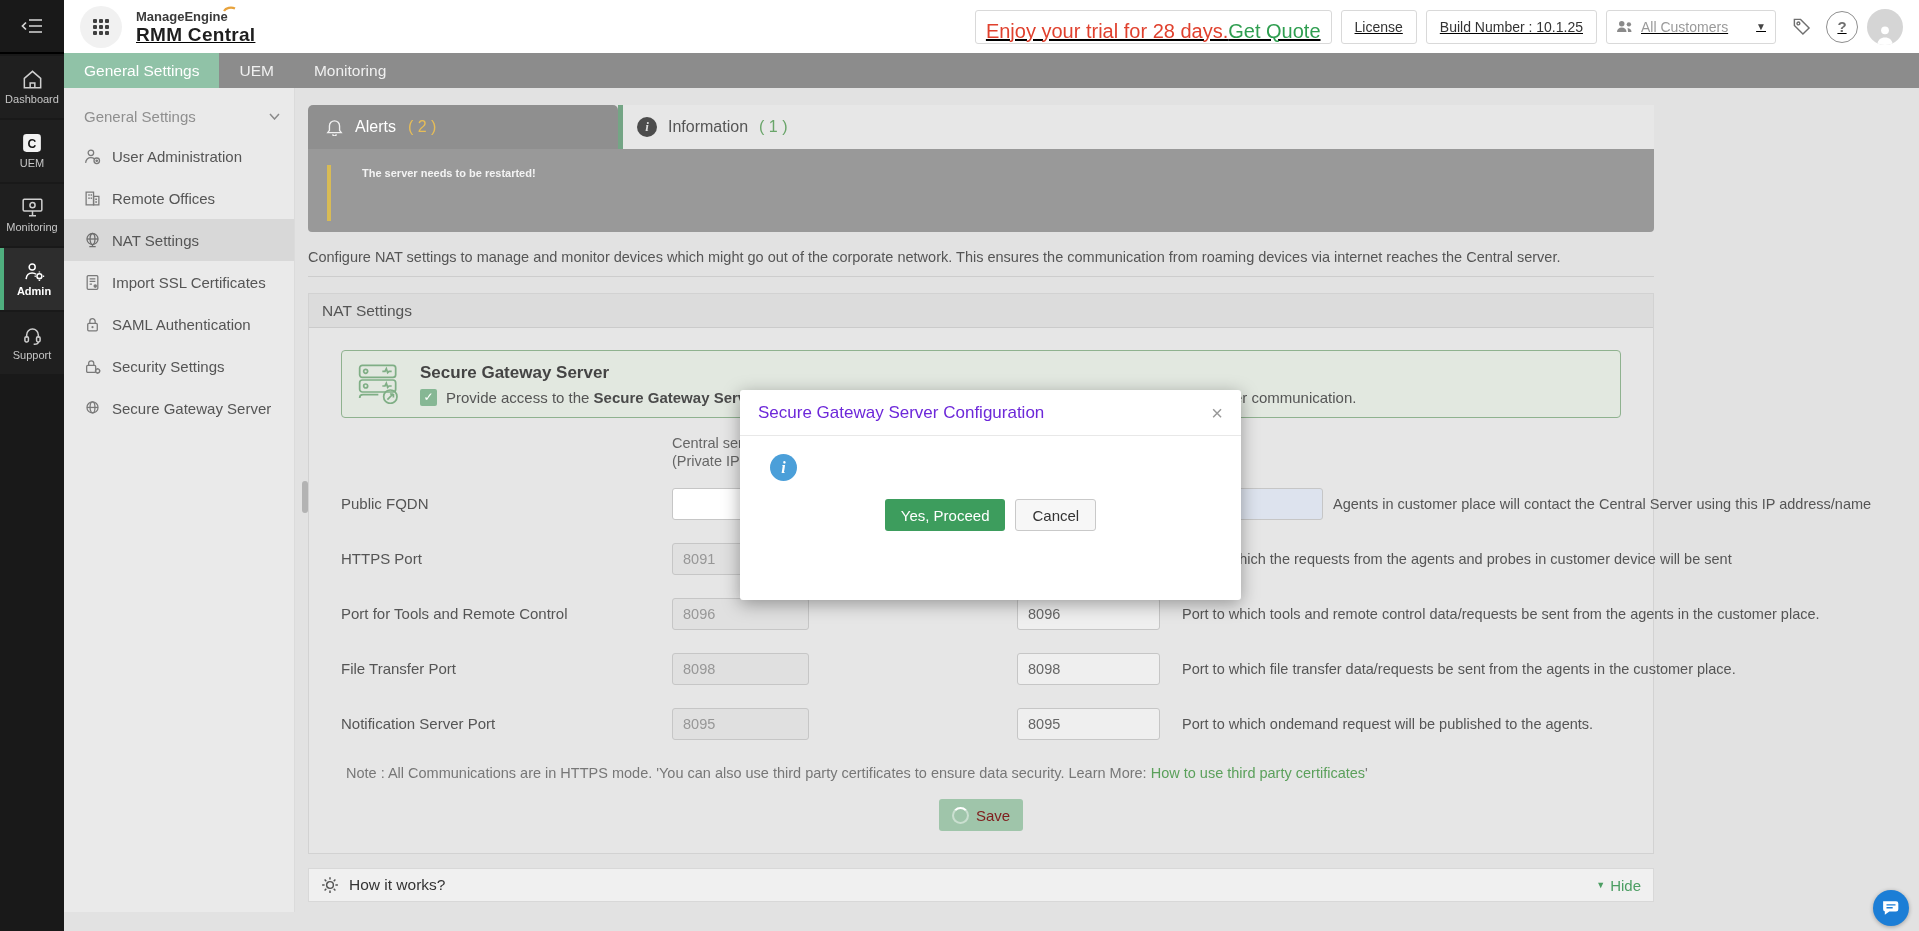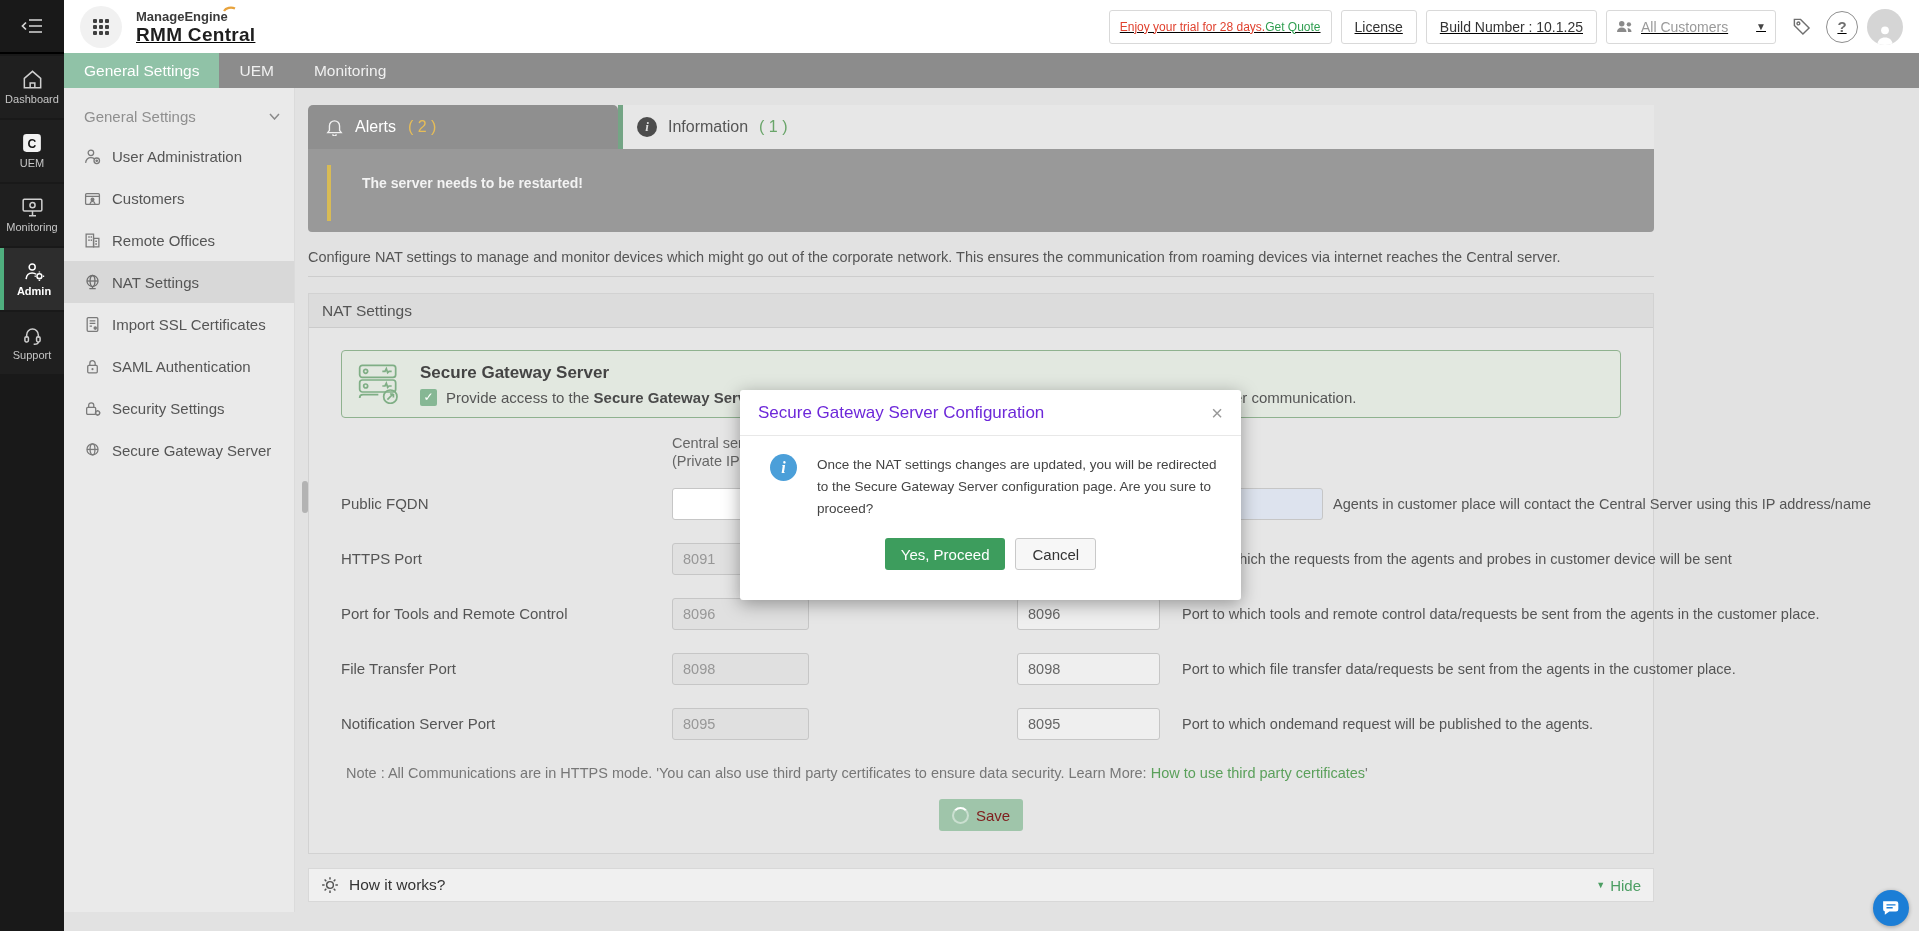--- a/index.html
+++ b/index.html
@@ -13,21 +13,21 @@
   .rail-item.active{background:#2d2d2d;border-left:4px solid #4fae7e;color:#fff;font-weight:bold;}
 
   
   .hdr{position:absolute;left:64px;top:0;width:1855px;height:53px;background:#fff;display:flex;align-items:center;z-index:4;text-decoration:underline;}
   .grid-btn{width:42px;height:42px;border-radius:50%;background:#f1f1f1;margin-left:16px;display:flex;align-items:center;justify-content:center;cursor:pointer;}
   .logo{margin-left:14px;line-height:1.05;}
   .logo-brand{font-size:13px;font-weight:bold;color:#3a3a3a;position:relative;display:inline-block;}
   .logo-brand svg{position:absolute;right:-8px;top:-6px;}
   .logo-product{font-size:19px;font-weight:bold;color:#1e1e1e;letter-spacing:.3px;}
   .hdr-right{margin-left:auto;display:flex;align-items:center;gap:9px;padding-right:16px;}
-  .trial-box{border:1px solid #d9d9d9;border-radius:3px;height:32px;display:flex;align-items:center;padding:0 10px;font-size:12px;white-space:nowrap;cursor:pointer;}
+  .trial-box{border:1px solid #d9d9d9;border-radius:3px;height:32px;display:flex;align-items:flex-end;padding:0 10px;font-size:20px;white-space:nowrap;cursor:pointer;}
   .trial-red{color:#e0412e;}
   .trial-green{color:#2f9e50;}
   .hdr-btn{border:1px solid #d9d9d9;border-radius:3px;height:32px;display:flex;align-items:center;padding:0 13px;font-size:14px;color:#333;background:#fff;white-space:nowrap;cursor:pointer;}
   .cust-dd{border:1px solid #d9d9d9;border-radius:3px;height:32px;width:150px;display:flex;align-items:center;gap:7px;padding:0 9px;font-size:14px;color:#9a9a9a;cursor:pointer;}
   .cust-dd .caret{margin-left:auto;color:#444;font-size:10px;}
   .icon-circle{width:32px;height:32px;border-radius:50%;display:flex;align-items:center;justify-content:center;cursor:pointer;}
   .help-circle{border:1.4px solid #8f8f8f;color:#6f6f6f;font-size:15px;font-weight:bold;box-sizing:border-box;}
   .avatar{width:36px;height:36px;border-radius:50%;background:#d5d5d5;display:flex;align-items:flex-end;justify-content:center;overflow:hidden;cursor:pointer;}
 
   
@@ -49,21 +49,21 @@
 
   .tabstrip{display:flex;height:44px;margin-top:17px;}
   .tab-alerts{width:310px;background:#8f8f8f;border-radius:5px 5px 0 0;display:flex;align-items:center;gap:12px;padding-left:18px;color:#fff;font-size:16px;box-sizing:border-box;cursor:pointer;}
   .count-alerts{color:#e7bd57;}
   .tab-info{flex:1;background:#e7e7e7;border-left:5px solid #74a585;display:flex;align-items:center;gap:11px;padding-left:14px;color:#555;font-size:16px;cursor:pointer;}
   .count-info{color:#69a569;}
   .info-badge{width:20px;height:20px;border-radius:50%;background:#4c4c4c;color:#ddd;font-size:13px;font-weight:bold;font-style:italic;display:flex;align-items:center;justify-content:center;font-family:"Liberation Serif",serif;}
 
   .banner{background:#999;height:83px;border-radius:0 0 4px 4px;position:relative;padding:14px 0 0 54px;box-sizing:border-box;}
   .banner-bar{position:absolute;left:19px;top:16px;bottom:11px;width:4px;background:#d8bb55;}
-  .banner-title{font-size:14px;font-weight:bold;color:#f3f3f3;margin-top:12px;}
+  .banner-title{font-size:11px;font-weight:bold;color:#f3f3f3;margin-top:4px;}
   .banner-msg{font-size:14.5px;color:#e4e4e4;margin-top:11px;}
 
   .page-desc{font-size:14.5px;color:#555;margin-top:17px;}
   .divider{border-top:1px solid #cdcdcd;margin-top:11px;}
 
   .panel{margin-top:16px;background:#e6e6e6;border:1px solid #d2d2d2;}
   .panel-head{height:33px;background:#dcdcdc;border-bottom:1px solid #cbcbcb;display:flex;align-items:center;padding-left:13px;font-size:15.5px;color:#555;}
 
   .gwbox{margin:22px 32px 0;height:68px;background:#e2e8e0;border:1px solid #8fb28f;border-radius:4px;display:flex;align-items:center;padding-left:16px;gap:16px;box-sizing:border-box;}
   .gw-title{font-size:17px;font-weight:bold;color:#444;}
@@ -237,29 +237,20 @@
       </svg>
     </div>
     <div class="menu-item">
       <svg width="17" height="17" viewBox="0 0 16 16" fill="none" stroke="#7a7a7a" stroke-width="1.2">
         <circle cx="6.5" cy="4.5" r="2.6"></circle>
           <path d="M1.5 14c.4-3.2 2.4-5 5-5 1.2 0 2.3.4 3.1 1"></path>
         <circle cx="12" cy="12" r="2.6"></circle>
           <path d="M12 10.8v2.4M10.8 12h2.4"></path>
       </svg>
       <span>User Administration</span>
-    </div>
-    <div class="menu-item">
-      <svg width="17" height="17" viewBox="0 0 16 16" fill="none" stroke="#7a7a7a" stroke-width="1.2">
-        <rect x="1.5" y="3.5" width="13" height="10" rx="1"></rect>
-          <path d="M1.5 6h13"></path>
-        <circle cx="8" cy="9" r="1.3" fill="#7a7a7a"></circle>
-          <path d="M5.6 13c.4-1.5 1.2-2.2 2.4-2.2S10 11.5 10.4 13"></path>
-      </svg>
-      <span>Customers</span>
     </div>
     <div class="menu-item">
       <svg width="17" height="17" viewBox="0 0 16 16" fill="#7a7a7a">
         <path d="M2 2h7v12H2z" fill="none" stroke="#7a7a7a" stroke-width="1.2"></path>
         <path d="M9 6h5v8H9z" fill="none" stroke="#7a7a7a" stroke-width="1.2"></path>
         <rect x="4" y="4" width="1.4" height="1.4"></rect>
           <rect x="6.2" y="4" width="1.4" height="1.4"></rect>
         <rect x="4" y="7" width="1.4" height="1.4"></rect>
           <rect x="6.2" y="7" width="1.4" height="1.4"></rect>
         <rect x="10.6" y="8" width="1.6" height="1.4"></rect>
@@ -436,21 +427,20 @@
     <div class="white-under"></div>
   </div>
 
   <div class="modal">
     <div class="modal-head">
       <span class="modal-title">Secure Gateway Server Configuration</span>
       <span class="modal-close">×</span>
     </div>
     <div class="modal-body">
       <span class="info-icon">i</span>
-      <div class="modal-msg">Once the NAT settings changes are updated, you will be redirected to the Secure Gateway Server configuration page. Are you sure to proceed?</div>
     </div>
     <div class="modal-actions">
       <button class="btn-confirm">Yes, Proceed</button>
       <button class="btn-cancel">Cancel</button>
     </div>
   </div>
 
   <div class="chat-btn">
     <svg width="18" height="16" viewBox="0 0 16 14">
       <path d="M1 1h11.5a2 2 0 0 1 2 2v5a2 2 0 0 1-2 2H6.5l-4 3v-3H3a2 2 0 0 1-2-2z" fill="#ffffff"></path>

